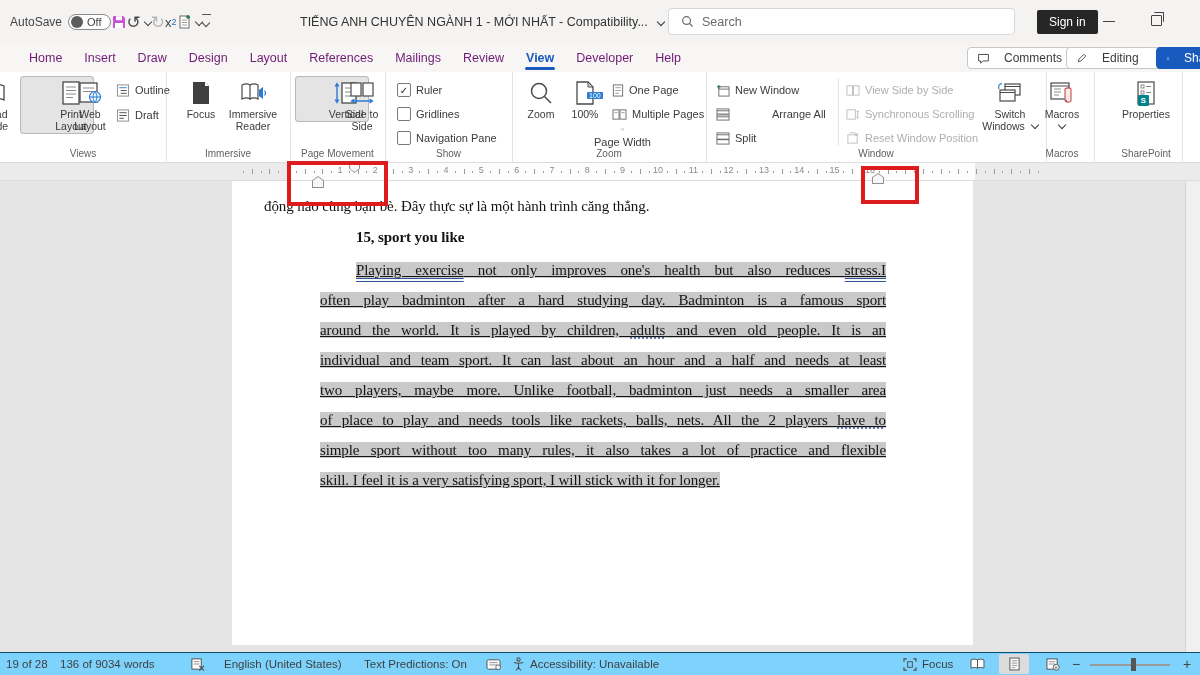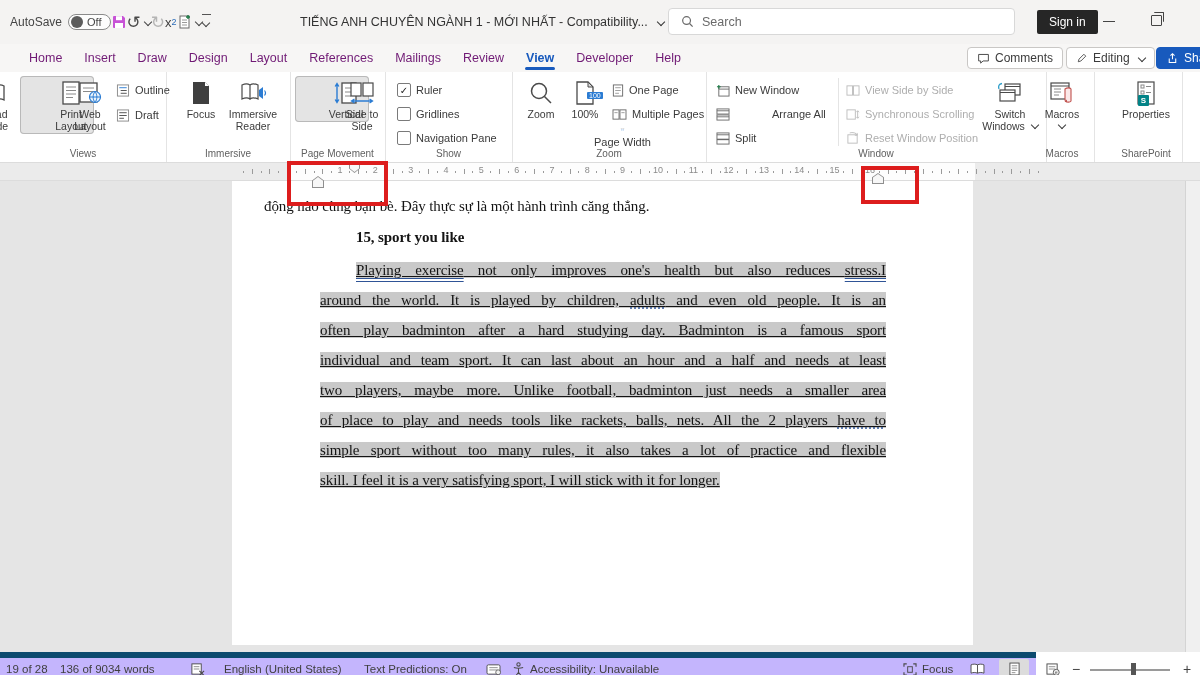--- a/index.html
+++ b/index.html
@@ -24,21 +24,21 @@
   .signin{position:absolute;left:1037px;top:10px;height:24px;background:#262626;color:#fff;font-size:12px;border-radius:2px;display:flex;align-items:center;padding:0 12px;}
   .win-min{position:absolute;left:1103px;top:21px;width:12px;height:1.4px;background:#444;}
   .win-rest{position:absolute;left:1151px;top:15px;width:9px;height:9px;border:1.2px solid #444;border-radius:1px;}
   .win-rest::after{content:'';position:absolute;left:2px;top:-4px;width:9px;height:9px;border-top:1.2px solid #444;border-right:1.2px solid #444;border-radius:1px;}
   
   .tabsrow{position:absolute;top:44px;left:0;width:1200px;height:28px;background:#f7f6f5;display:flex;align-items:center;}
   .tabs{display:flex;padding-left:18px;}
   .tab{padding:5px 11px;font-size:12.5px;color:#701a75;position:relative;}
   .tab.active{color:#185abd;font-weight:bold;}
   .tab.active::after{content:'';position:absolute;left:10px;right:10px;bottom:0;height:3px;background:#185abd;border-radius:2px;}
-  .tr-btn{height:22px;border:1px solid #c9c7c5;border-radius:4px;background:#fff;display:flex;align-items:center;gap:5px;padding:0 9px;font-size:12px;color:#3b3b3b;position:absolute;top:3px;box-sizing:border-box;}
+  .tr-btn{height:22px;border:1px solid #c9c7c5;border-radius:4px;background:#fff;display:flex;align-items:center;gap:14px;padding:0 9px;font-size:12px;color:#3b3b3b;position:absolute;top:3px;box-sizing:border-box;}
   .tr-share{background:#185abd;border-color:#185abd;color:#fff;width:70px;}
   
   .ribbon{position:absolute;top:72px;left:0;width:1200px;height:90px;background:#fff;border-bottom:1px solid #dcdcdc;}
   .grp{position:absolute;top:0;height:100%;border-right:1px solid #e4e4e4;}
   .grp-label{position:absolute;bottom:3px;left:0;width:100%;text-align:center;font-size:10px;color:#616161;}
   .bigbtn{position:absolute;top:4px;width:46px;display:flex;flex-direction:column;align-items:center;border-radius:4px;padding:2px 0;}
   .bigbtn .ic{height:30px;display:flex;align-items:center;justify-content:center;}
   .bigbtn .lbl{font-size:10.5px;line-height:12px;text-align:center;color:#3b3b3b;}
   .bigbtn.sel{background:#e4e4e4;box-shadow:0 0 0 1px #b9b9b9 inset;padding-left:28px;}
   .smallbtn{position:absolute;display:flex;align-items:center;gap:5px;font-size:11px;color:#3b3b3b;height:20px;white-space:nowrap;}
@@ -67,21 +67,21 @@
   .para{position:absolute;left:88px;top:74px;width:566px;}
   .doc-line{height:30px;line-height:30px;font-size:15px;letter-spacing:-0.1px;text-align:justify;text-align-last:justify;text-decoration:underline;}
   .doc-line.first{text-indent:36px;}
   .doc-line.last{text-align-last:left;}
   .sel{background:#c9c9c9;}
   .u-dbl{text-decoration:underline double #2f5496;text-underline-offset:3px;}
   .u-dot{text-decoration:underline dotted #2f5496;text-underline-offset:3px;}
   
   .ann{position:absolute;border:4px solid #dd1d1d;z-index:50;}
   
-  .statusbar{position:absolute;left:0;bottom:0;width:1036px;height:23px;background:#c4b5fd;border-top:6px solid #0c4a6e;box-sizing:border-box;font-size:11.5px;color:#3f3f3f;}
+  .statusbar{position:absolute;left:0;bottom:0;width:1200px;height:23px;background:#7dd3fc;border-top:1px solid #0c4a6e;box-sizing:border-box;font-size:11.5px;color:#3f3f3f;}
   .sb-item{position:absolute;top:0;height:22px;display:flex;align-items:center;gap:5px;}
   .sb-viewbtn{position:absolute;top:1px;width:30px;height:20px;display:flex;align-items:center;justify-content:center;border-radius:2px;}
   .sb-viewbtn.act{background:#dcdcdc;}
   .zoomtrack{position:absolute;top:11px;left:1090px;width:80px;height:1.5px;background:#9a9a9a;}
   .zoomhandle{position:absolute;top:5px;left:1131px;width:5px;height:13px;background:#555;}
   .zsign{position:absolute;top:0;height:22px;display:flex;align-items:center;font-size:14px;color:#444;}
 </style>
 </head>
 <body>
 
@@ -548,22 +548,22 @@
   <div class="vee" style="left:349px;top:164px;width:11px;height:9px;z-index:20;"></div>
   <div class="house" style="left:312px;top:176px;width:12px;height:12px;z-index:20;"></div>
   <div class="house" style="left:872px;top:173px;width:12px;height:11px;z-index:20;"></div>
 
   <div class="docarea">
     <div class="page">
       <div class="introline">động nào cùng bạn bè. Đây thực sự là một hành trình căng thẳng.</div>
       <div class="heading">15, sport you like</div>
       <div class="para">
           <div class="doc-line first"><span class="sel"><span class="u-dbl">Playing exercise</span> not only improves one's health but also reduces <span class="u-dbl">stress.I</span></span></div>
+          <div class="doc-line"><span class="sel">often play badminton after a hard studying day. Badminton is a famous sport</span></div>
           <div class="doc-line"><span class="sel">around the world. It is played by children, <span class="u-dot">adults</span> and even old people. It is an</span></div>
-          <div class="doc-line"><span class="sel">often play badminton after a hard studying day. Badminton is a famous sport</span></div>
           <div class="doc-line"><span class="sel">individual and team sport. It can last about an hour and a half and needs at least</span></div>
           <div class="doc-line"><span class="sel">two players, maybe more. Unlike football, badminton just needs a smaller area</span></div>
           <div class="doc-line"><span class="sel">of place to play and needs tools like rackets, balls, nets. All the 2 players <span class="u-dot">have to</span></span></div>
           <div class="doc-line"><span class="sel">simple sport without too many rules, it also takes a lot of practice and flexible</span></div>
           <div class="doc-line last"><span class="sel">skill. I feel it is a very satisfying sport, I will stick with it for longer.</span></div>
         </div>
     </div>
     <div class="scrolltrack"></div>
   </div>
 

